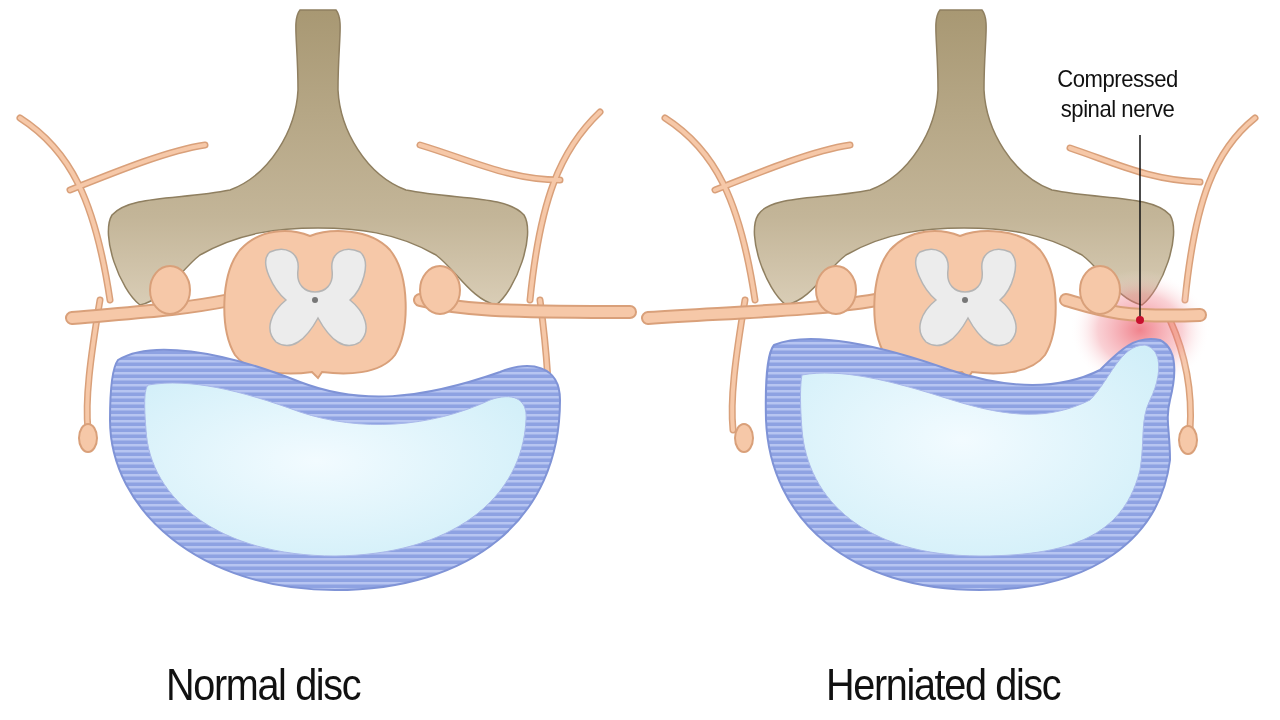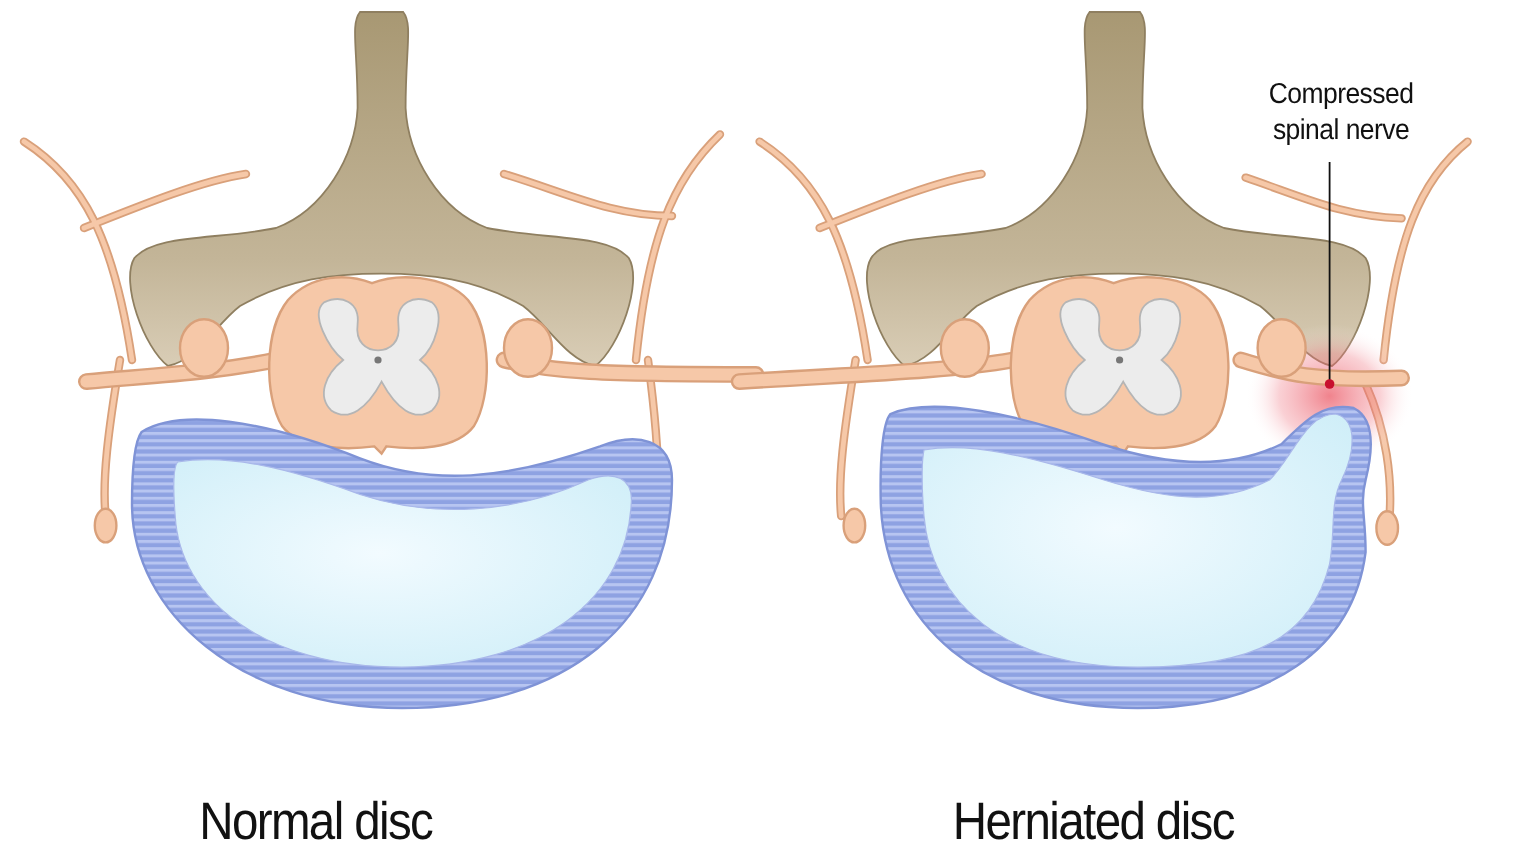--- a/index.html
+++ b/index.html
@@ -59,21 +59,21 @@
     <path d="M310 236 C330 228 370 228 390 250 C410 275 410 330 395 355 C380 375 345 375 322 372 L318 378 L312 372 C290 375 250 375 235 355 C220 330 220 275 240 250 C260 228 290 228 310 236 Z" fill="#f6c8a8" stroke="#d9a07a" stroke-width="2"></path>
     <path d="M270 252 C285 245 300 252 298 270 C296 285 305 292 315 292 C325 292 334 285 332 270 C330 252 345 245 360 252 C372 262 362 290 350 300 C365 312 372 330 360 342 C345 352 330 340 318 318 C306 340 291 352 276 342 C264 330 271 312 286 300 C274 290 258 262 270 252 Z" fill="#ececec" stroke="#b5b5b5" stroke-width="1.5"></path>
     <circle cx="315" cy="300" r="3" fill="#777"></circle>
 
     <path d="M118 360 C150 340 220 350 300 382 C360 405 420 400 500 372 C530 360 560 365 560 400 C560 520 470 590 335 590 C200 590 110 510 110 420 C110 390 112 368 118 360 Z" fill="url(#stripes)" stroke="#7f93d6" stroke-width="2"></path>
     <path d="M148 385 C190 378 240 390 300 412 C360 432 430 428 490 400 C512 392 528 398 526 420 C522 500 450 555 335 556 C220 556 150 500 146 430 C144 405 144 390 148 385 Z" fill="url(#nucG)" stroke="#a9b8ea" stroke-width="1"></path>
   </svg>
   <div class="caption" style="left:166px;">Normal disc</div>
 </div>
 
-<div class="panel" style="left:608px;">
+<div class="panel" style="left:640px;">
   <svg width="640" height="720" viewBox="0 0 640 720">
     <defs>
       <linearGradient id="boneG2" x1="0" y1="0" x2="0" y2="1">
         <stop offset="0" stop-color="#a89873"></stop>
         <stop offset="0.7" stop-color="#c3b598"></stop>
         <stop offset="1" stop-color="#d9cdb6"></stop>
       </linearGradient>
       <radialGradient id="nucG2" cx="0.45" cy="0.45" r="0.7">
         <stop offset="0" stop-color="#f2fbff"></stop>
         <stop offset="1" stop-color="#cfeef8"></stop>

